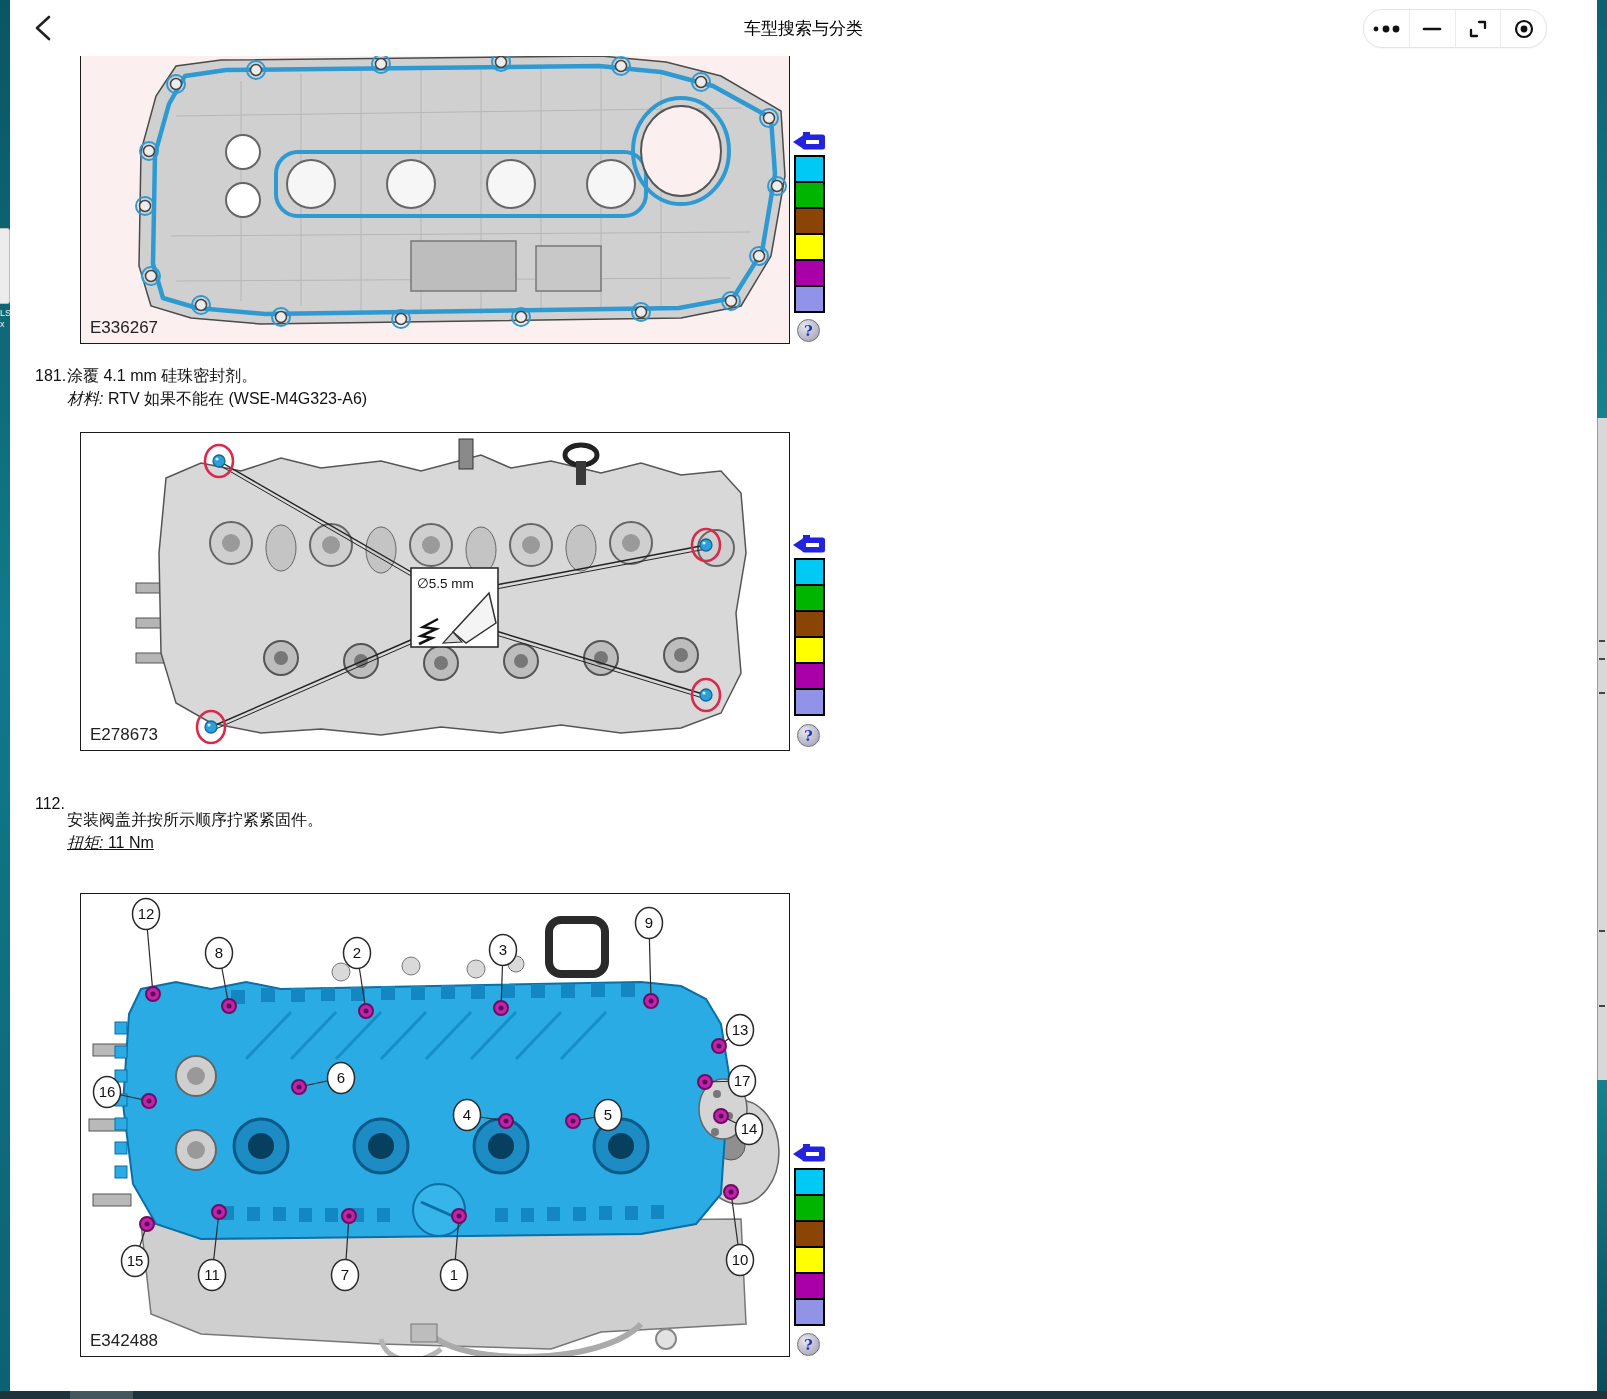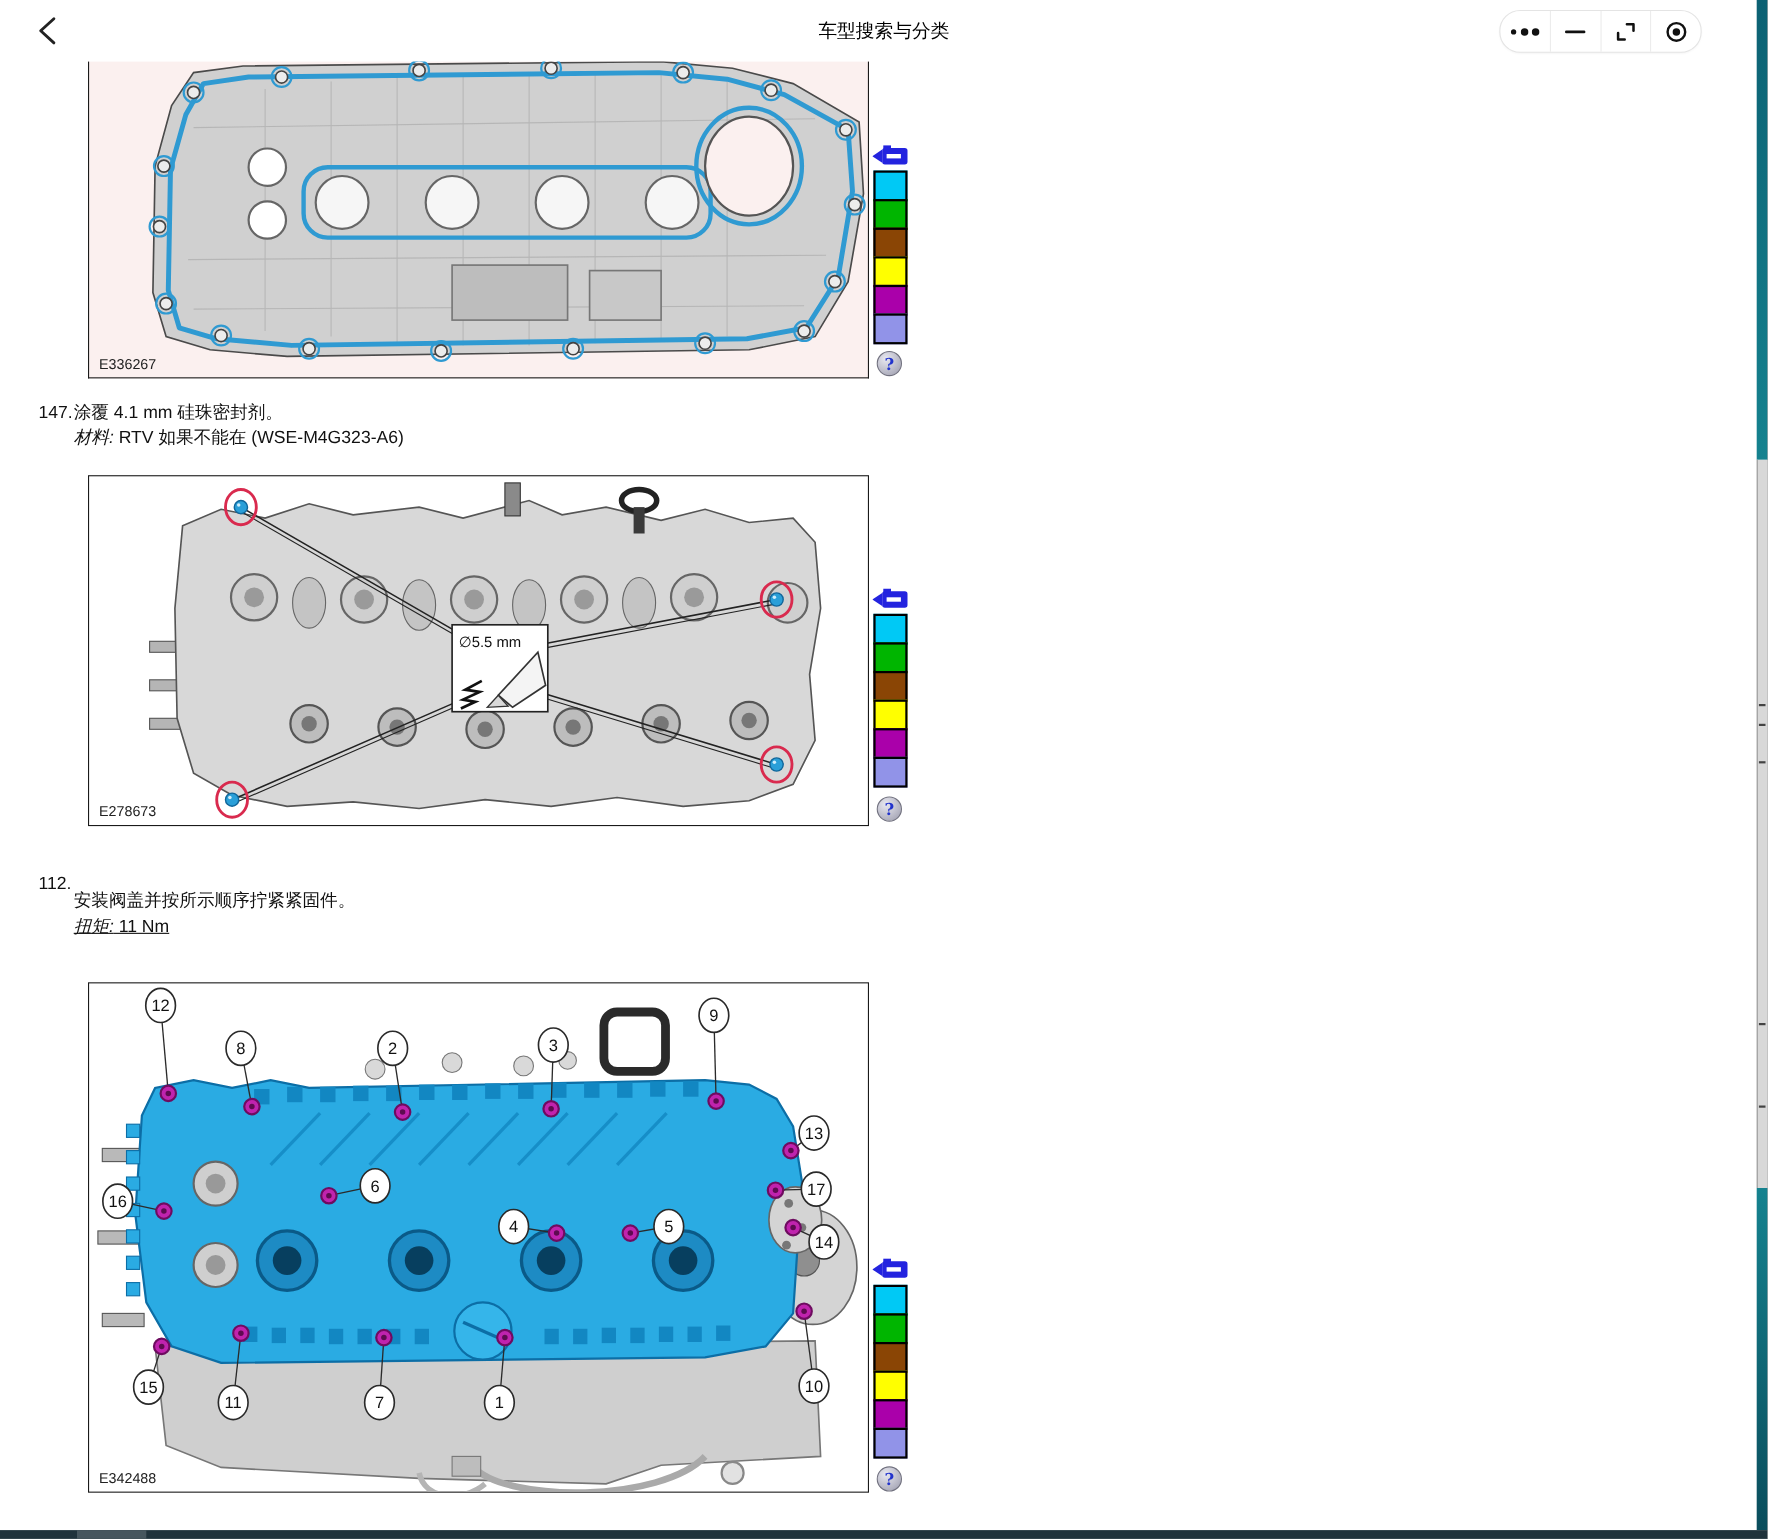--- a/index.html
+++ b/index.html
@@ -28,21 +28,21 @@
          justify-content:center;font-size:17px;color:#000;text-align:right;}
   .capsule{position:absolute;left:1353px;top:9px;width:182px;height:37px;border:1px solid #e4e4e4;
            border-radius:19px;background:#fff;display:flex;box-shadow:0 1px 2px rgba(0,0,0,.04);}
   .cap-cell{flex:1;display:flex;align-items:center;justify-content:center;position:relative;}
   .cap-cell + .cap-cell{border-left:1px solid #ececec;}
   
   .figure{position:absolute;border:1px solid #1a1a1a;background:#fff;}
   .figure.fig1{left:70px;top:56px;width:708px;height:287px;border-top:none;background:#fbf0ef;}
   .figure.fig2{left:70px;top:432px;width:708px;height:317px;}
   .figure.fig3{left:70px;top:893px;width:708px;height:462px;}
-  .fig-label{position:absolute;left:9px;bottom:5px;font-size:13px;color:#222;}
+  .fig-label{position:absolute;left:9px;bottom:5px;font-size:17px;color:#222;}
   .figure svg{position:absolute;left:0;top:0;}
   
   .video-icon{position:absolute;width:34px;height:20px;cursor:pointer;}
   .swatch-col{position:absolute;left:784px;width:27px;}
   .swatch{width:27px;height:24px;border:2px solid #000;margin-top:-2px;}
   .swatch:first-child{margin-top:0;}
   .help-icon{position:absolute;width:21px;height:21px;border-radius:50%;
              background:radial-gradient(circle at 35% 30%,#e8e8f0,#9a9aab);
              border:1px solid #70707e;display:flex;align-items:center;justify-content:center;
              font-family:"DejaVu Serif",serif;font-weight:bold;font-size:15px;color:#2233cc;cursor:pointer;}
@@ -51,20 +51,24 @@
   .step-no{position:absolute;font-size:16px;line-height:23px;}
   .ital{font-style:italic;}
   .bold{font-weight:bold;}
   .notice-gap{display:inline-block;width:14px;}
 </style>
 </head>
 <body>
 
 <div class="screen">
 
+  <div class="desk-left">
+    <div class="desk-icon"></div>
+    <div class="desk-icon-label">LS<br>x</div>
+  </div>
   <div class="edge-right-teal-top"></div>
   <div class="edge-right-gray"></div>
   <div class="edge-right-teal-bot"></div>
   <div class="edge-mark" style="left:1599px;top:640px;"></div>
   <div class="edge-mark" style="left:1599px;top:658px;"></div>
   <div class="edge-mark" style="left:1599px;top:692px;"></div>
   <div class="edge-mark" style="left:1599px;top:930px;"></div>
   <div class="edge-mark" style="left:1599px;top:1005px;"></div>
   <div class="taskbar">
       <div class="taskbar-seg"></div>
@@ -191,21 +195,21 @@
     <div class="swatch-col" style="top:155px;">
         <div class="swatch" style="background: rgb(0, 201, 245);"></div>
         <div class="swatch" style="background: rgb(0, 181, 0);"></div>
         <div class="swatch" style="background: rgb(138, 69, 5);"></div>
         <div class="swatch" style="background: rgb(255, 255, 0);"></div>
         <div class="swatch" style="background: rgb(170, 0, 170);"></div>
         <div class="swatch" style="background: rgb(145, 147, 232);"></div>
       </div>
     <div class="help-icon" style="left:787px;top:319px;">?</div>
 
-    <div class="step-no" style="left:25px;top:364px;">147.</div>
+    <div class="step-no" style="left:25px;top:364px;">181.</div>
     <div class="step-line" style="left:57px;top:364px;">
       <span>涂覆 4.1 mm 硅珠密封剂。</span>
     </div>
     <div class="step-line" style="left:57px;top:387px;">
       <span class="ital">材料:</span><span> RTV 如果不能在 (WSE-M4G323-A6)</span>
     </div>
 
     <div class="figure fig2">
       <svg width="708" height="317" viewBox="0 0 708 317">
         <g>

